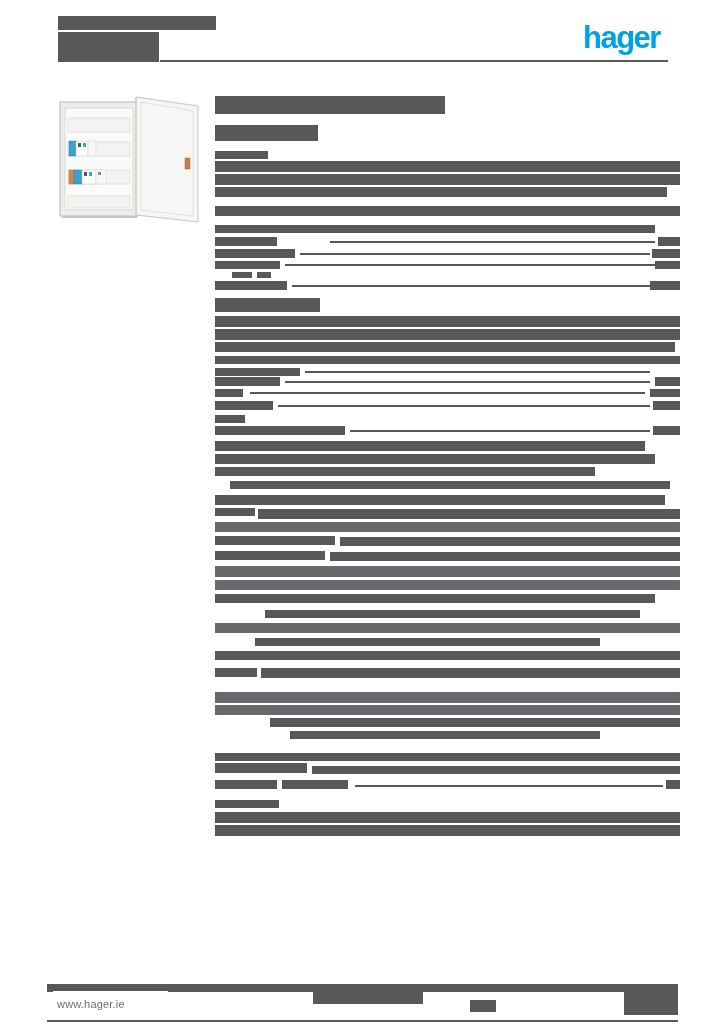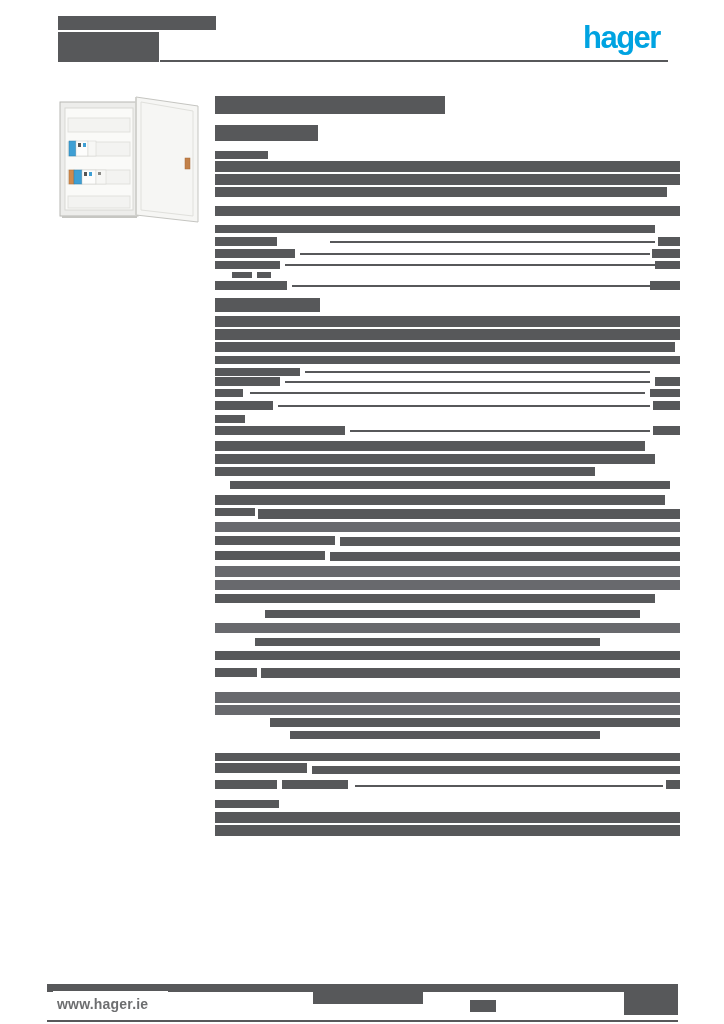--- a/index.html
+++ b/index.html
@@ -14,23 +14,22 @@
   .logo{
     position:absolute;left:583px;top:22px;width:100px;height:34px;
     font-weight:bold;font-size:31px;line-height:32px;letter-spacing:-1.5px;
     color:#00a3e1;text-align:left;
   }
   .site-box{
     position:absolute;left:53px;top:991px;width:115px;height:26px;
     background:#ffffff;display:flex;align-items:center;
   }
   .site-link{
-    font-size:14px;color:#6d6e70;padding-left:4px;letter-spacing:0.2px;
+    font-size:11px;color:#6d6e70;padding-left:4px;letter-spacing:0.2px;
     text-decoration:none;
-    font-weight:bold;
   }
   
   .product-img{position:absolute;left:58px;top:92px;width:146px;height:138px;}
 </style>
 </head>
 <body>
 
 <div class="logo">hager</div>
 
 <svg class="product-img" viewBox="0 0 146 138">

